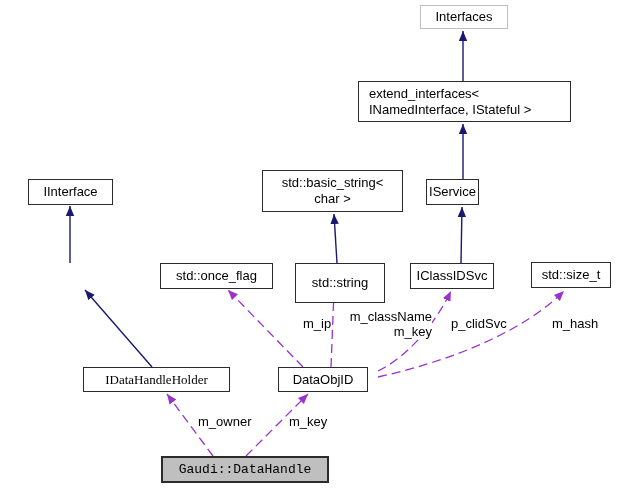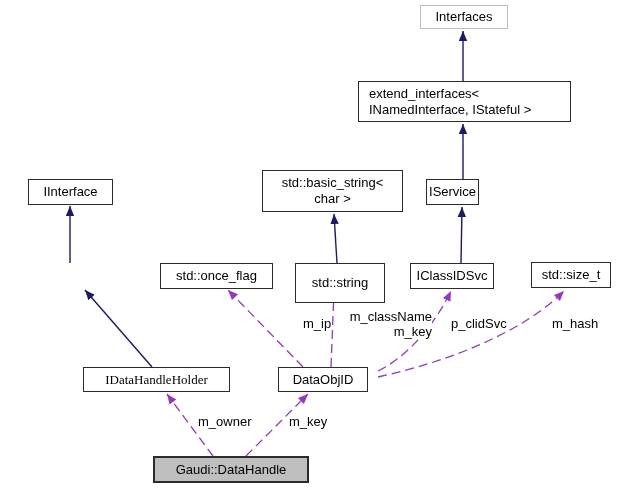--- a/index.html
+++ b/index.html
@@ -118,21 +118,21 @@
   </div>
 
   <div class="node" style="left:83px;top:367px;width:147px;height:25px;font-family:Liberation Serif, serif;">
     <span>IDataHandleHolder</span>
   </div>
 
   <div class="node" style="left:278px;top:367px;width:90px;height:25px;">
     <span>DataObjID</span>
   </div>
 
-  <div class="node current" style="left:153px;top:456px;width:156px;height:27px;">
+  <div class="node current" style="left:161px;top:456px;width:168px;height:27px;font-family:Liberation Mono, monospace;">
     <span>Gaudi::DataHandle</span>
   </div>
 
   <div class="edge-label" style="left:198px;top:415px;">m_owner</div>
   <div class="edge-label" style="left:289px;top:415px;">m_key</div>
   <div class="edge-label" style="left:303px;top:317px;">m_ip</div>
   <div class="edge-label centered" style="left:336px;top:310px;width:96px;">m_className
 m_key</div>
   <div class="edge-label" style="left:451px;top:317px;">p_clidSvc</div>
   <div class="edge-label" style="left:552px;top:317px;">m_hash</div>

